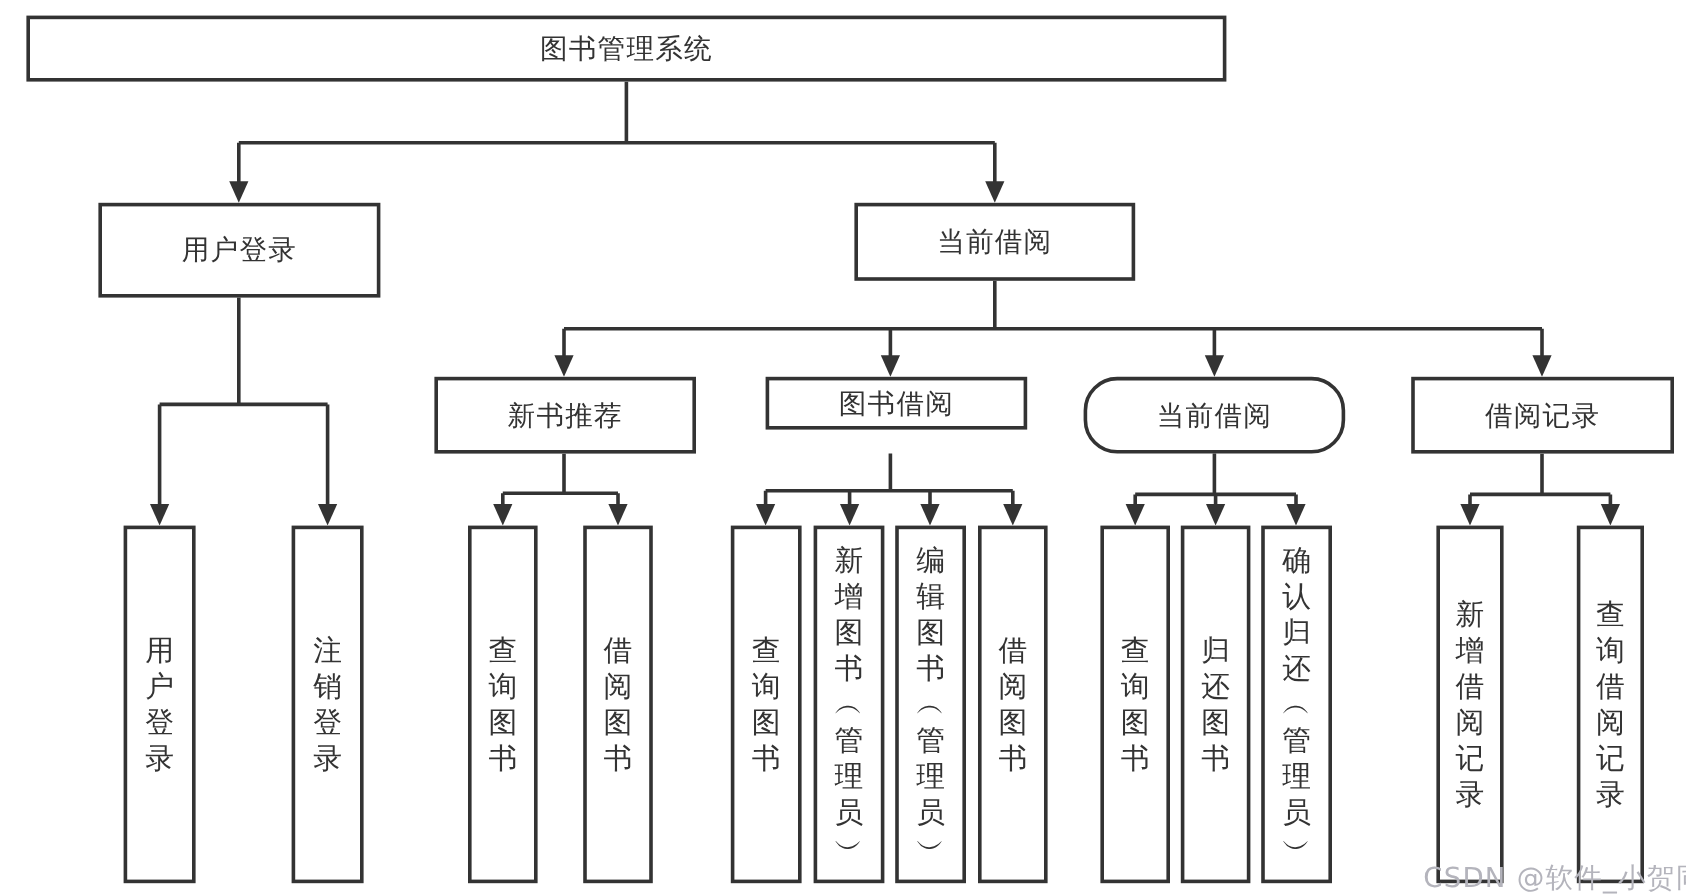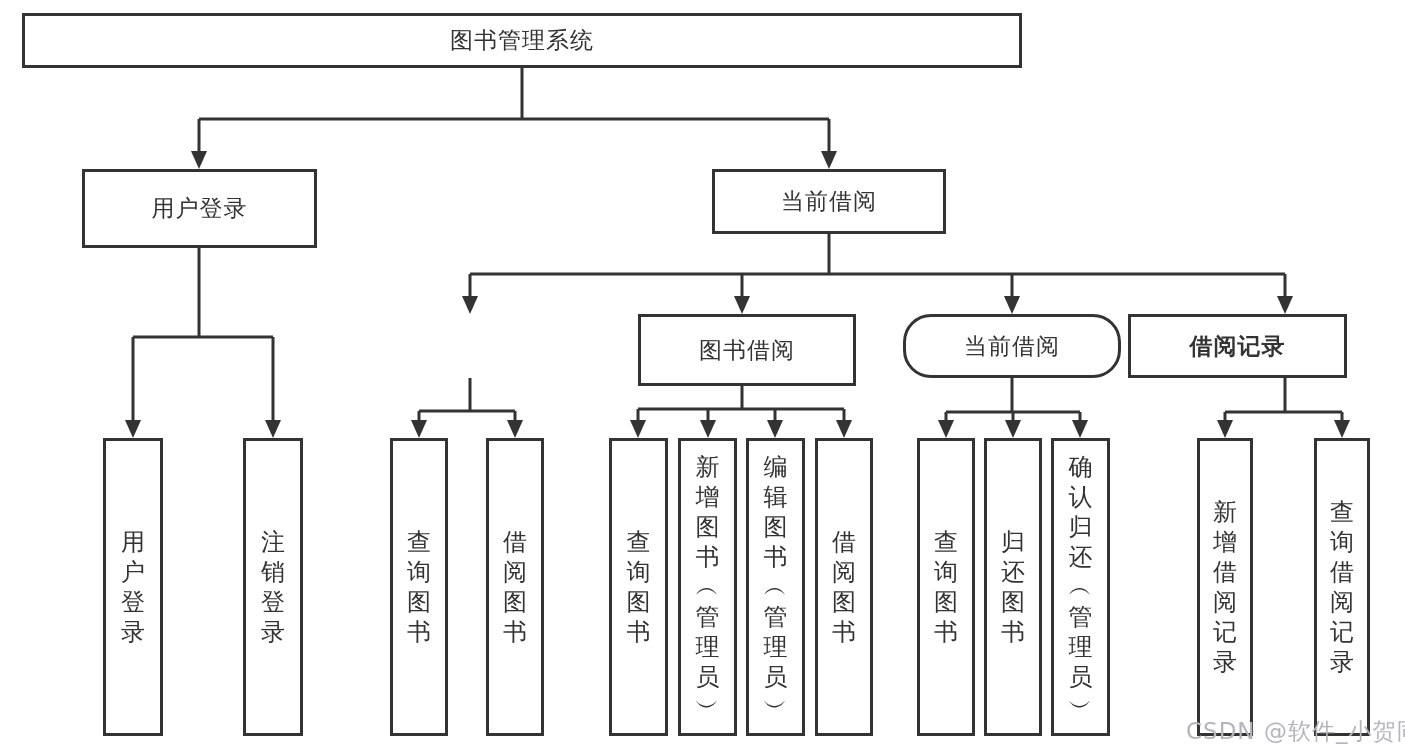--- a/index.html
+++ b/index.html
@@ -108,27 +108,30 @@
     <span class="hlabel">图书管理系统</span>
   </div>
 
   <div class="node" style="left:82px;top:169px;width:235px;height:79px;">
     <span class="hlabel">用户登录</span>
   </div>
   <div class="node" style="left:712px;top:169px;width:234px;height:65px;">
     <span class="hlabel">当前借阅</span>
   </div>
 
-  <div class="node" style="left:638px;top:314px;width:218px;height:72px;">
+  <div class="node" style="left:362px;top:314px;width:218px;height:64px;">
+    <span class="hlabel">新书推荐</span>
+  </div>
+  <div class="node" style="left:638px;top:314px;width:218px;height:44px;">
     <span class="hlabel">图书借阅</span>
   </div>
   <div class="node" style="left:903px;top:314px;width:218px;height:64px;border-radius:28px;">
     <span class="hlabel">当前借阅</span>
   </div>
-  <div class="node" style="left:1128px;top:314px;width:219px;height:64px;font-weight:bold;">
+  <div class="node" style="left:1176px;top:314px;width:219px;height:64px;">
     <span class="hlabel">借阅记录</span>
   </div>
 
   <div class="node vbox" style="left:103px;top:438px;width:60px;height:298px;">
     <span class="vlabel">
         <span class="vchar">用</span>
         <span class="vchar">户</span>
         <span class="vchar">登</span>
         <span class="vchar">录</span>
       </span>

